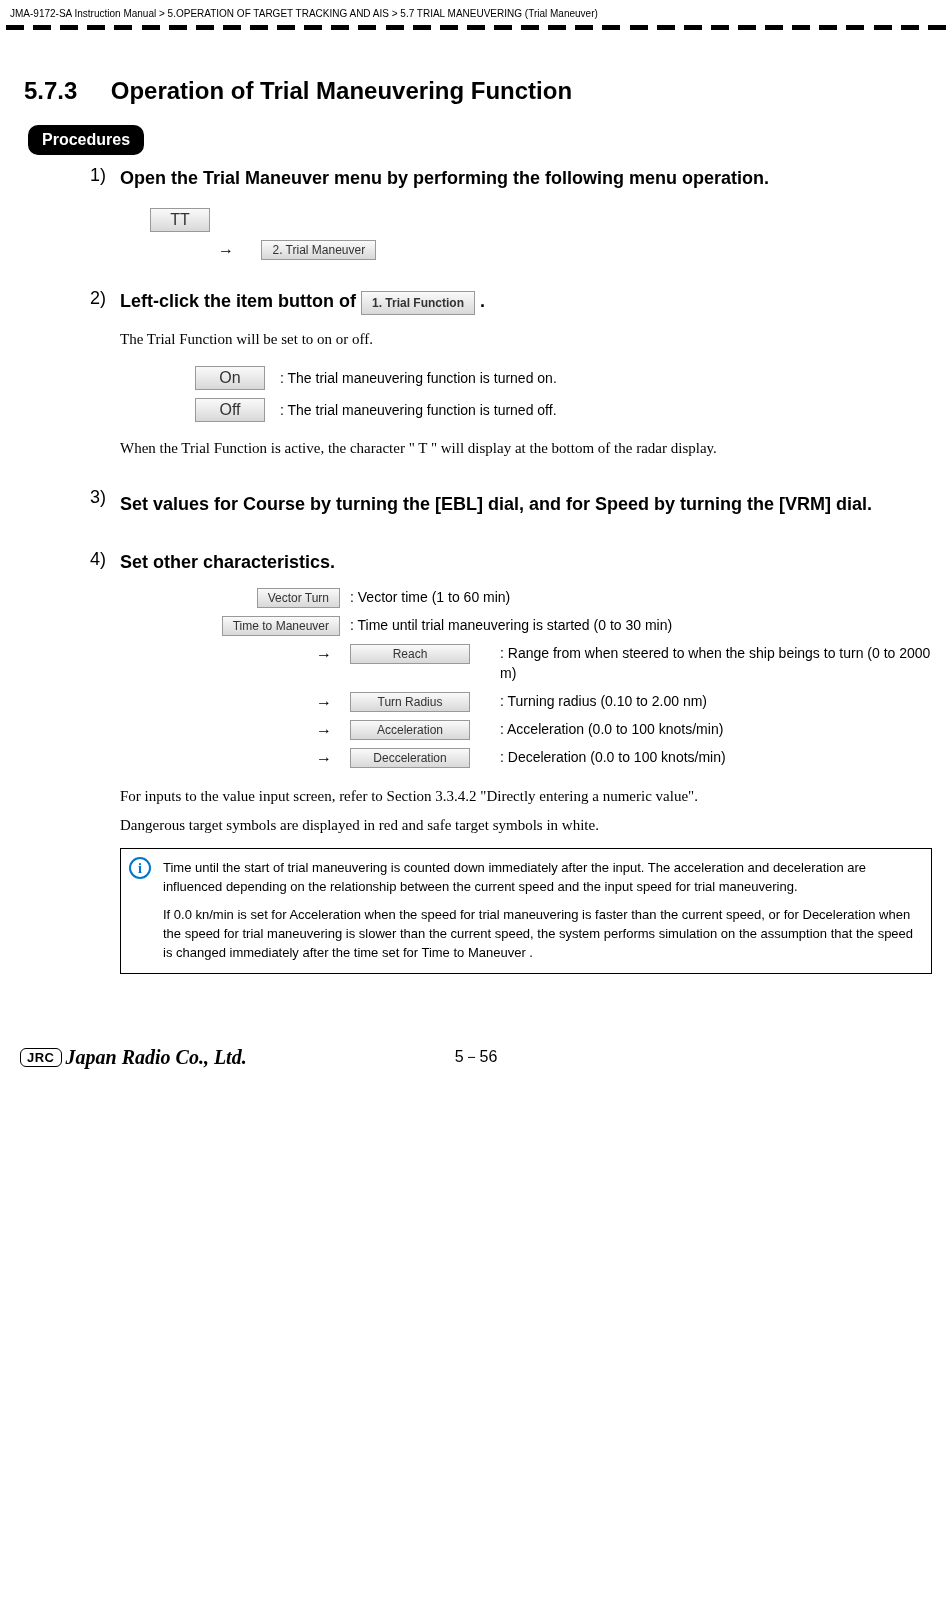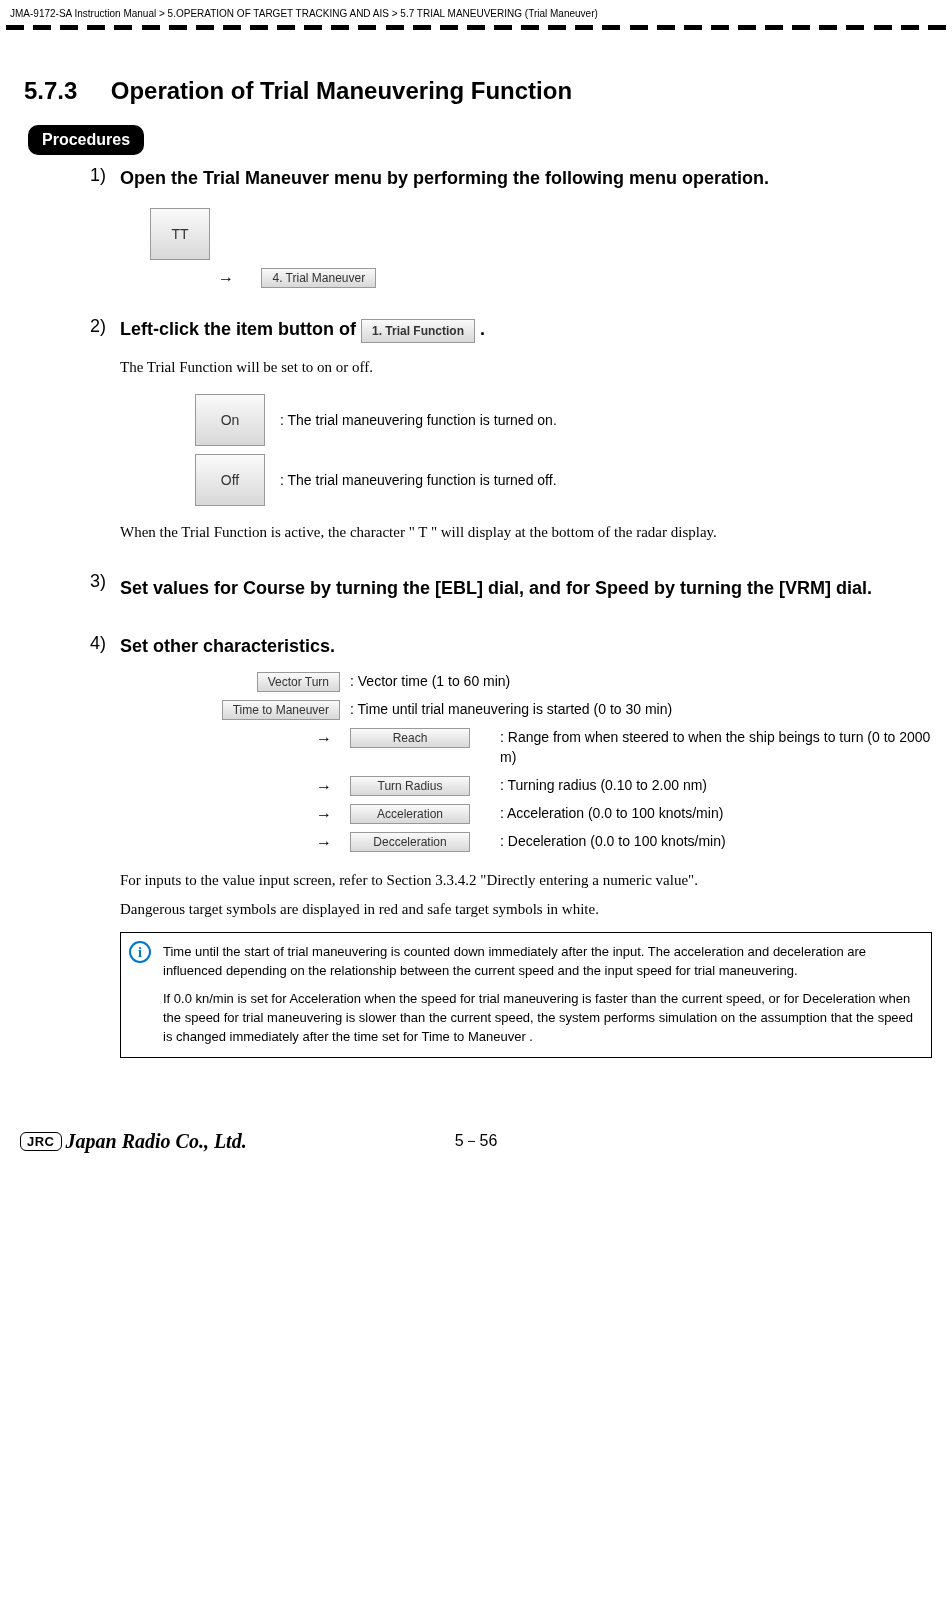--- a/index.html
+++ b/index.html
@@ -72,22 +72,22 @@
     font-family: 'Times New Roman', Times, serif;
     font-size: 15px;
     margin-top: 14px;
     line-height: 1.4;
   }
   .menu-btn {
     display: inline-block;
     background: linear-gradient(to bottom, #fafafa, #d8d8d8);
     border: 1px solid #999;
     font-family: Arial, sans-serif;
-    font-size: 14px;
-    padding: 17px 12px;
+    font-size: 16px;
+    padding: 2px 12px;
     text-align: center;
     color: #333;
     vertical-align: middle;
   }
   .menu-btn.small { padding: 2px 10px; font-size: 12px; }
   .arrow { font-family: 'Times New Roman', serif; font-size: 16px; padding: 0 8px; }
   .menu-path { margin: 16px 0 8px 30px; }
   .menu-path .row2 { margin-left: 60px; margin-top: 8px; }
   .onoff-table { margin: 16px 0 16px 60px; }
   .onoff-table .row { display: flex; align-items: center; margin-bottom: 8px; }
@@ -217,21 +217,21 @@
   <ol class="steps">
 
     <li>
       <span class="num">1)</span>
       <div class="step-title">Open the Trial Maneuver menu by performing the following menu operation.</div>
       <div class="menu-path">
         <span class="menu-btn" style="min-width:60px;">TT</span>
         <div class="row2">
           <span class="arrow">→</span>
           &nbsp;&nbsp;&nbsp;
-          <span class="menu-btn small">4. Trial Maneuver</span>
+          <span class="menu-btn small">2. Trial Maneuver</span>
         </div>
       </div>
     </li>
 
     <li>
       <span class="num">2)</span>
       <div class="step-title">
         <span>Left-click the item button of </span>
         <span class="menu-btn small inline-btn">1. Trial Function</span>
         <span> .</span>

